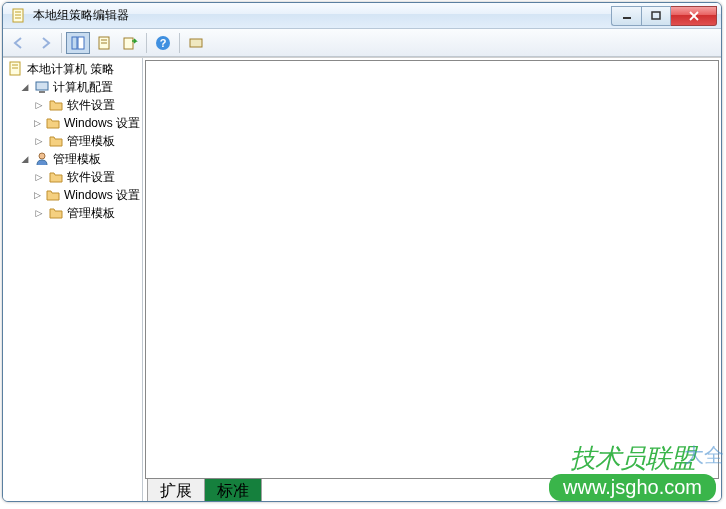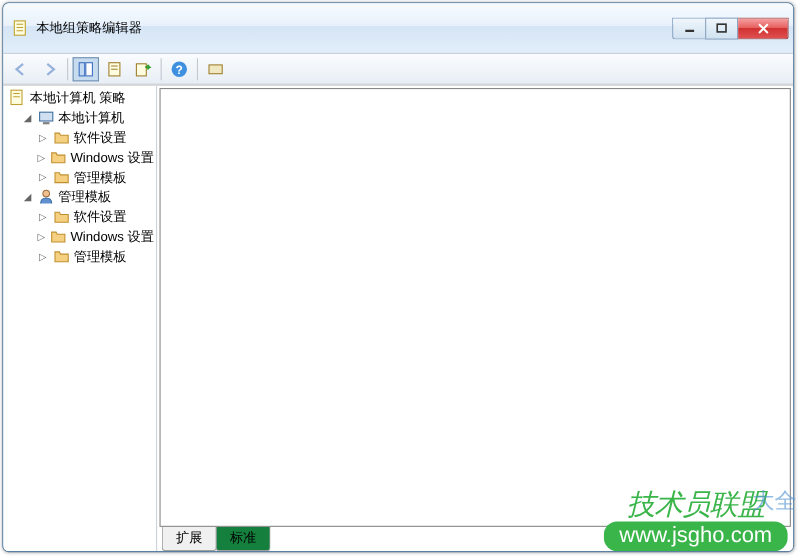--- a/index.html
+++ b/index.html
@@ -18,21 +18,21 @@
       margin: 2px;
       border: 1px solid #5a7fa0;
       border-radius: 6px;
       background: #fff;
       display: flex;
       flex-direction: column;
       box-shadow: 0 0 3px rgba(0,0,0,0.3);
       overflow: hidden;
     }
     .titlebar {
-      height: 46px;
+      height: 26px;
       background: linear-gradient(to bottom, #f7fbff 0%, #e8f1fb 45%, #d5e5f5 46%, #e2eefa 100%);
       display: flex;
       align-items: center;
       padding: 0 4px 0 8px;
       border-bottom: 1px solid #b8c8d8;
     }
     .titlebar-icon {
       width: 16px;
       height: 16px;
       margin-right: 6px;
@@ -178,21 +178,21 @@
       align-items: flex-start;
       padding-left: 4px;
     }
     .tab {
       padding: 2px 12px;
       border: 1px solid #a0a0a0;
       border-top: none;
       background: #f0f0f0;
       margin-right: -1px;
       cursor: pointer;
-      font-size: 12px;
+      font-size: 16px;
       border-radius: 0 0 3px 3px;
     }
     .tab.active {
       background: #15803d;
     }
     .watermark {
       position: absolute;
       right: 10px;
       bottom: 8px;
       text-align: center;
@@ -320,21 +320,21 @@
         <span>本地计算机 策略</span>
       </div>
       <div class="tree-node indent-1">
         <span class="tree-toggle">◢</span>
         <span class="tree-icon">
           <svg width="16" height="16">
               <rect x="2" y="3" width="12" height="8" fill="#d0e0f0" stroke="#4070a0"></rect>
               <rect x="5" y="12" width="6" height="2" fill="#808080"></rect>
             </svg>
         </span>
-        <span>本地计算机</span>
+        <span>计算机配置</span>
       </div>
       <div class="tree-node indent-2">
         <span class="tree-toggle">▷</span>
         <span class="tree-icon">
           <svg width="16" height="16">
               <path d="M2 4 L6 4 L7 6 L14 6 L14 13 L2 13 Z" fill="#f5d080" stroke="#c09030"></path>
             </svg>
         </span>
         <span>软件设置</span>
       </div>

